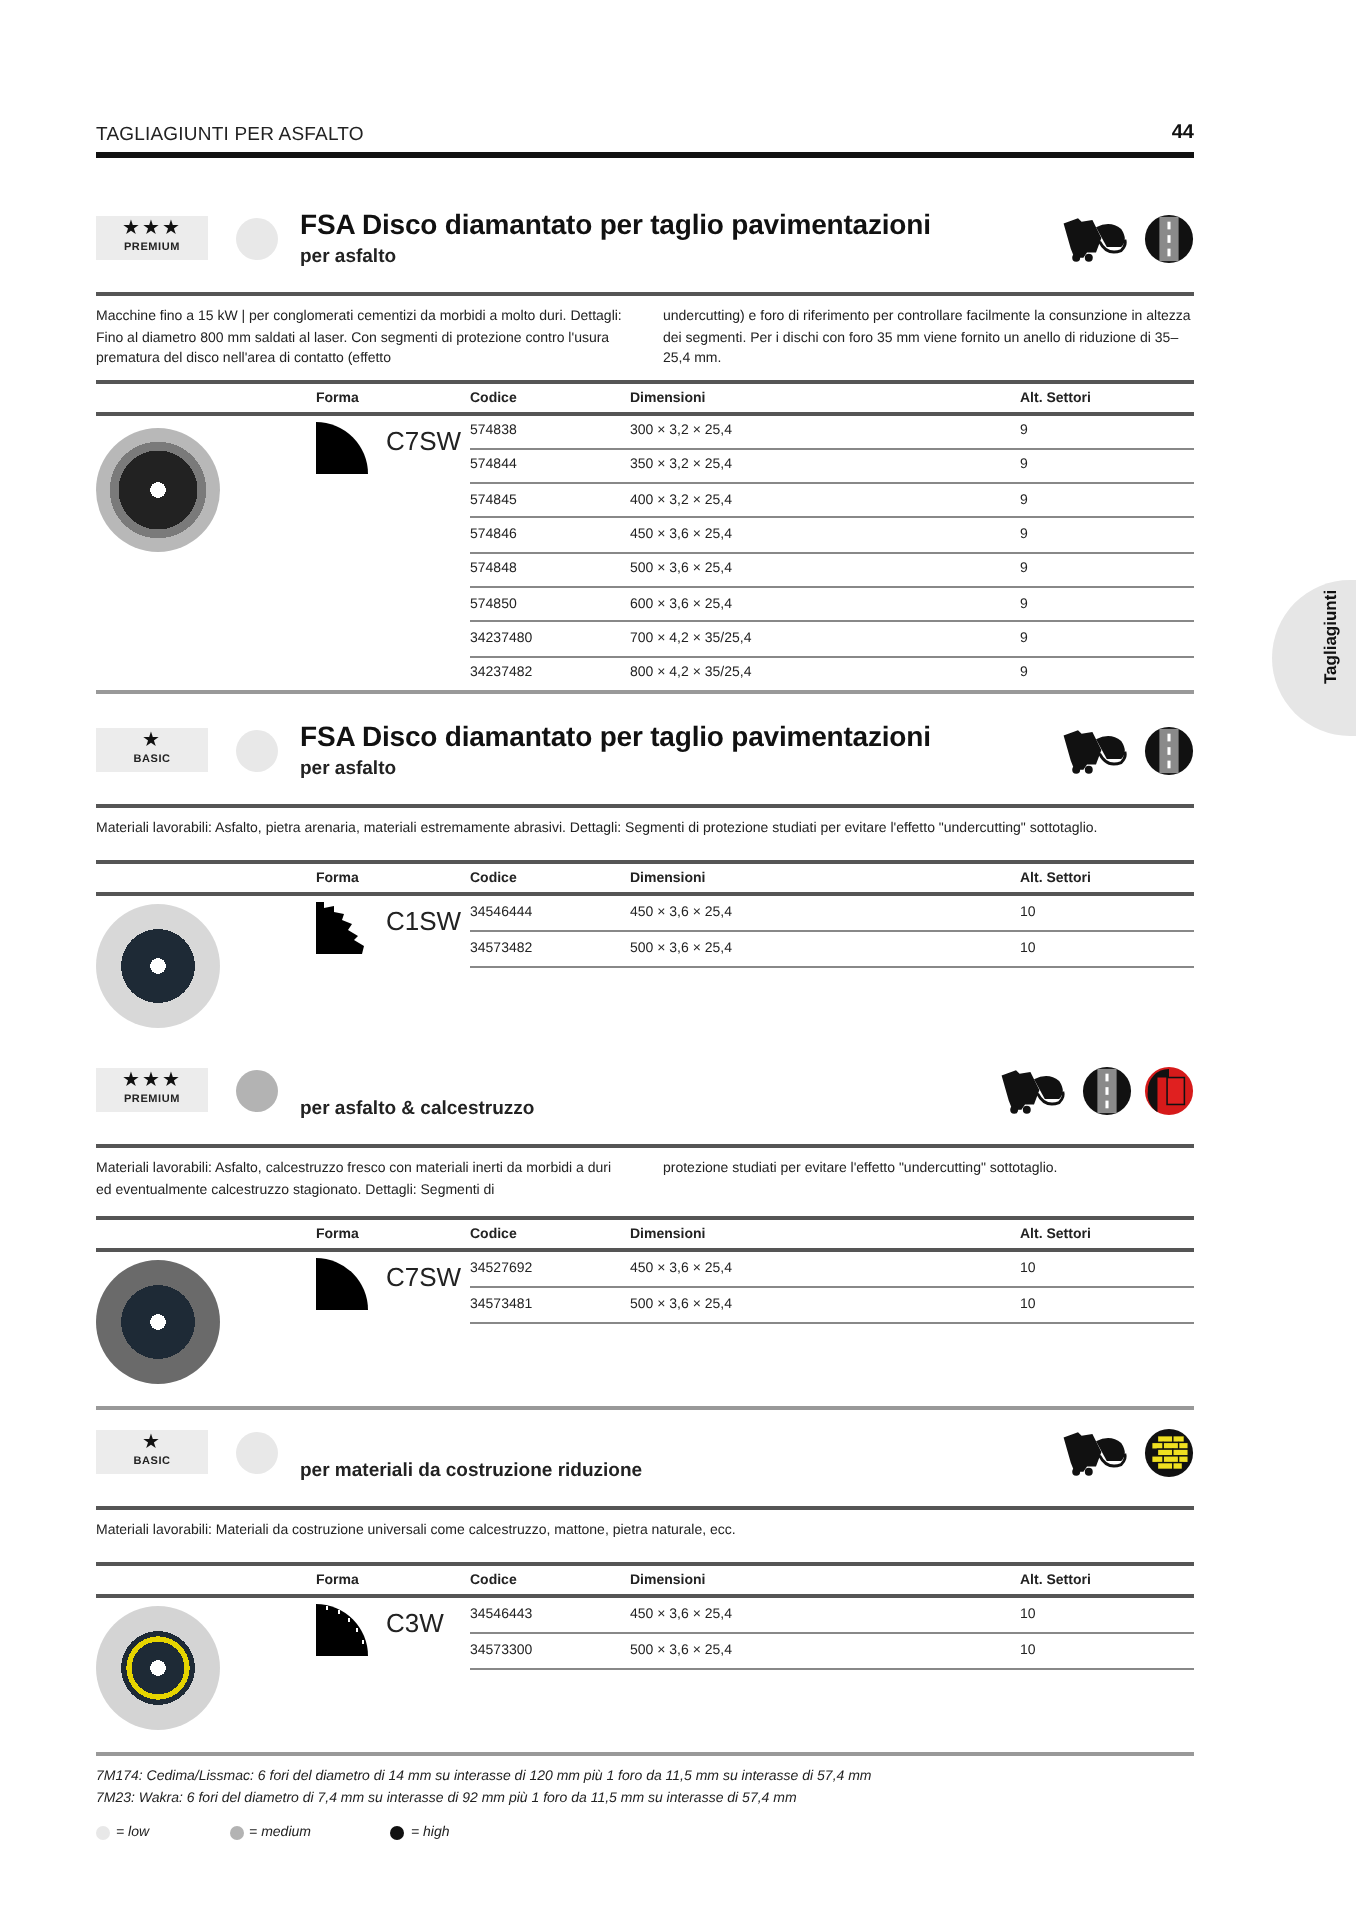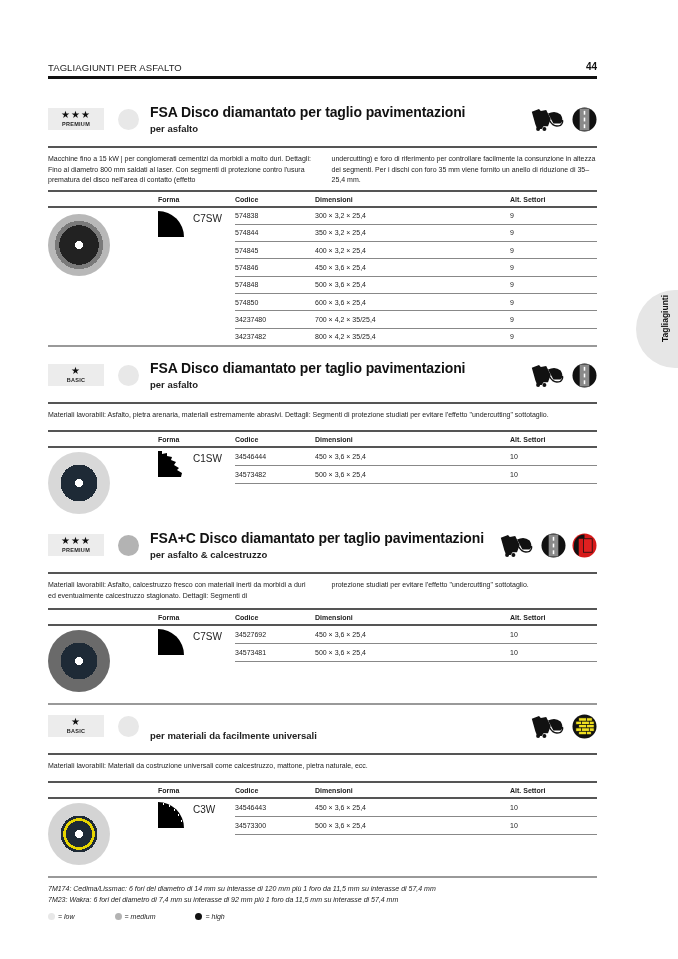--- a/index.html
+++ b/index.html
@@ -34,21 +34,21 @@
   table.spec td { height: 17.3px; padding: 0; vertical-align: middle; }
   table.spec tbody tr:not(:last-child) td.code, table.spec tbody tr:not(:last-child) td.dim, table.spec tbody tr:not(:last-child) td.alt { border-bottom: 1px solid #888; }
   .col-img { width: 110px; }
   .col-forma { width: 77px; }
   .col-code { width: 80px; }
   .col-dim { width: 195px; }
   .col-alt { width: 87px; }
   .img-cell { vertical-align: top !important; position: relative; }
   .forma-cell { vertical-align: top !important; position: relative; }
   .forma-cell .shape { position: absolute; left: 0; top: 3px; }
-  .forma-cell .fcode { position: absolute; left: 35px; top: 5px; font-size: 10px; }
+  .forma-cell .fcode { position: absolute; left: 35px; top: 5px; font-size: 13px; }
   .table-end { height: 2px; background: #999; }
 
   .disk { position: absolute; left: 0; width: 62px; height: 62px; border-radius: 50%; }
 
   .footnotes { position: absolute; left: 48px; top: 884px; font-size: 7px; font-style: italic; line-height: 10.5px; color: #222; }
   .legend { position: absolute; left: 48px; top: 913px; font-size: 7px; font-style: italic; color: #222; display: flex; }
   .legend .it { display: flex; align-items: center; margin-right: 40px; }
   .legend .dot { width: 7px; height: 7px; border-radius: 50%; margin-right: 3px; }
 </style>
 </head>
@@ -253,21 +253,20 @@
   </table>
 </div>
 
 <div class="product" style="top:530px;">
   <div class="p-head">
     <div class="badge">
       <div class="stars">★★★</div>
       <div class="tier">PREMIUM</div>
     </div>
     <div class="level-dot" style="background:#b3b3b3"></div>
-    <div class="p-title">FSA+C Disco diamantato per taglio pavimentazioni</div>
     <div class="p-sub">per asfalto &amp; calcestruzzo</div>
     <div class="p-icons">
       <svg width="36" height="26">
           <use href="#saw"></use>
         </svg>
       <svg width="25" height="25">
           <use href="#road"></use>
         </svg>
       <svg width="25" height="25">
           <use href="#concrete"></use>
@@ -319,21 +318,21 @@
   <div class="table-end"></div>
 </div>
 
 <div class="product" style="top:711px;">
   <div class="p-head">
     <div class="badge">
       <div class="stars">★</div>
       <div class="tier">BASIC</div>
     </div>
     <div class="level-dot" style="background:#e8e8e8"></div>
-    <div class="p-sub">per materiali da facilmente universali</div>
+    <div class="p-sub">per materiali da costruzione riduzione</div>
     <div class="p-icons">
       <svg width="36" height="26">
           <use href="#saw"></use>
         </svg>
       <svg width="25" height="25">
           <use href="#brick"></use>
         </svg>
     </div>
   </div>
   <div class="p-rule"></div>

